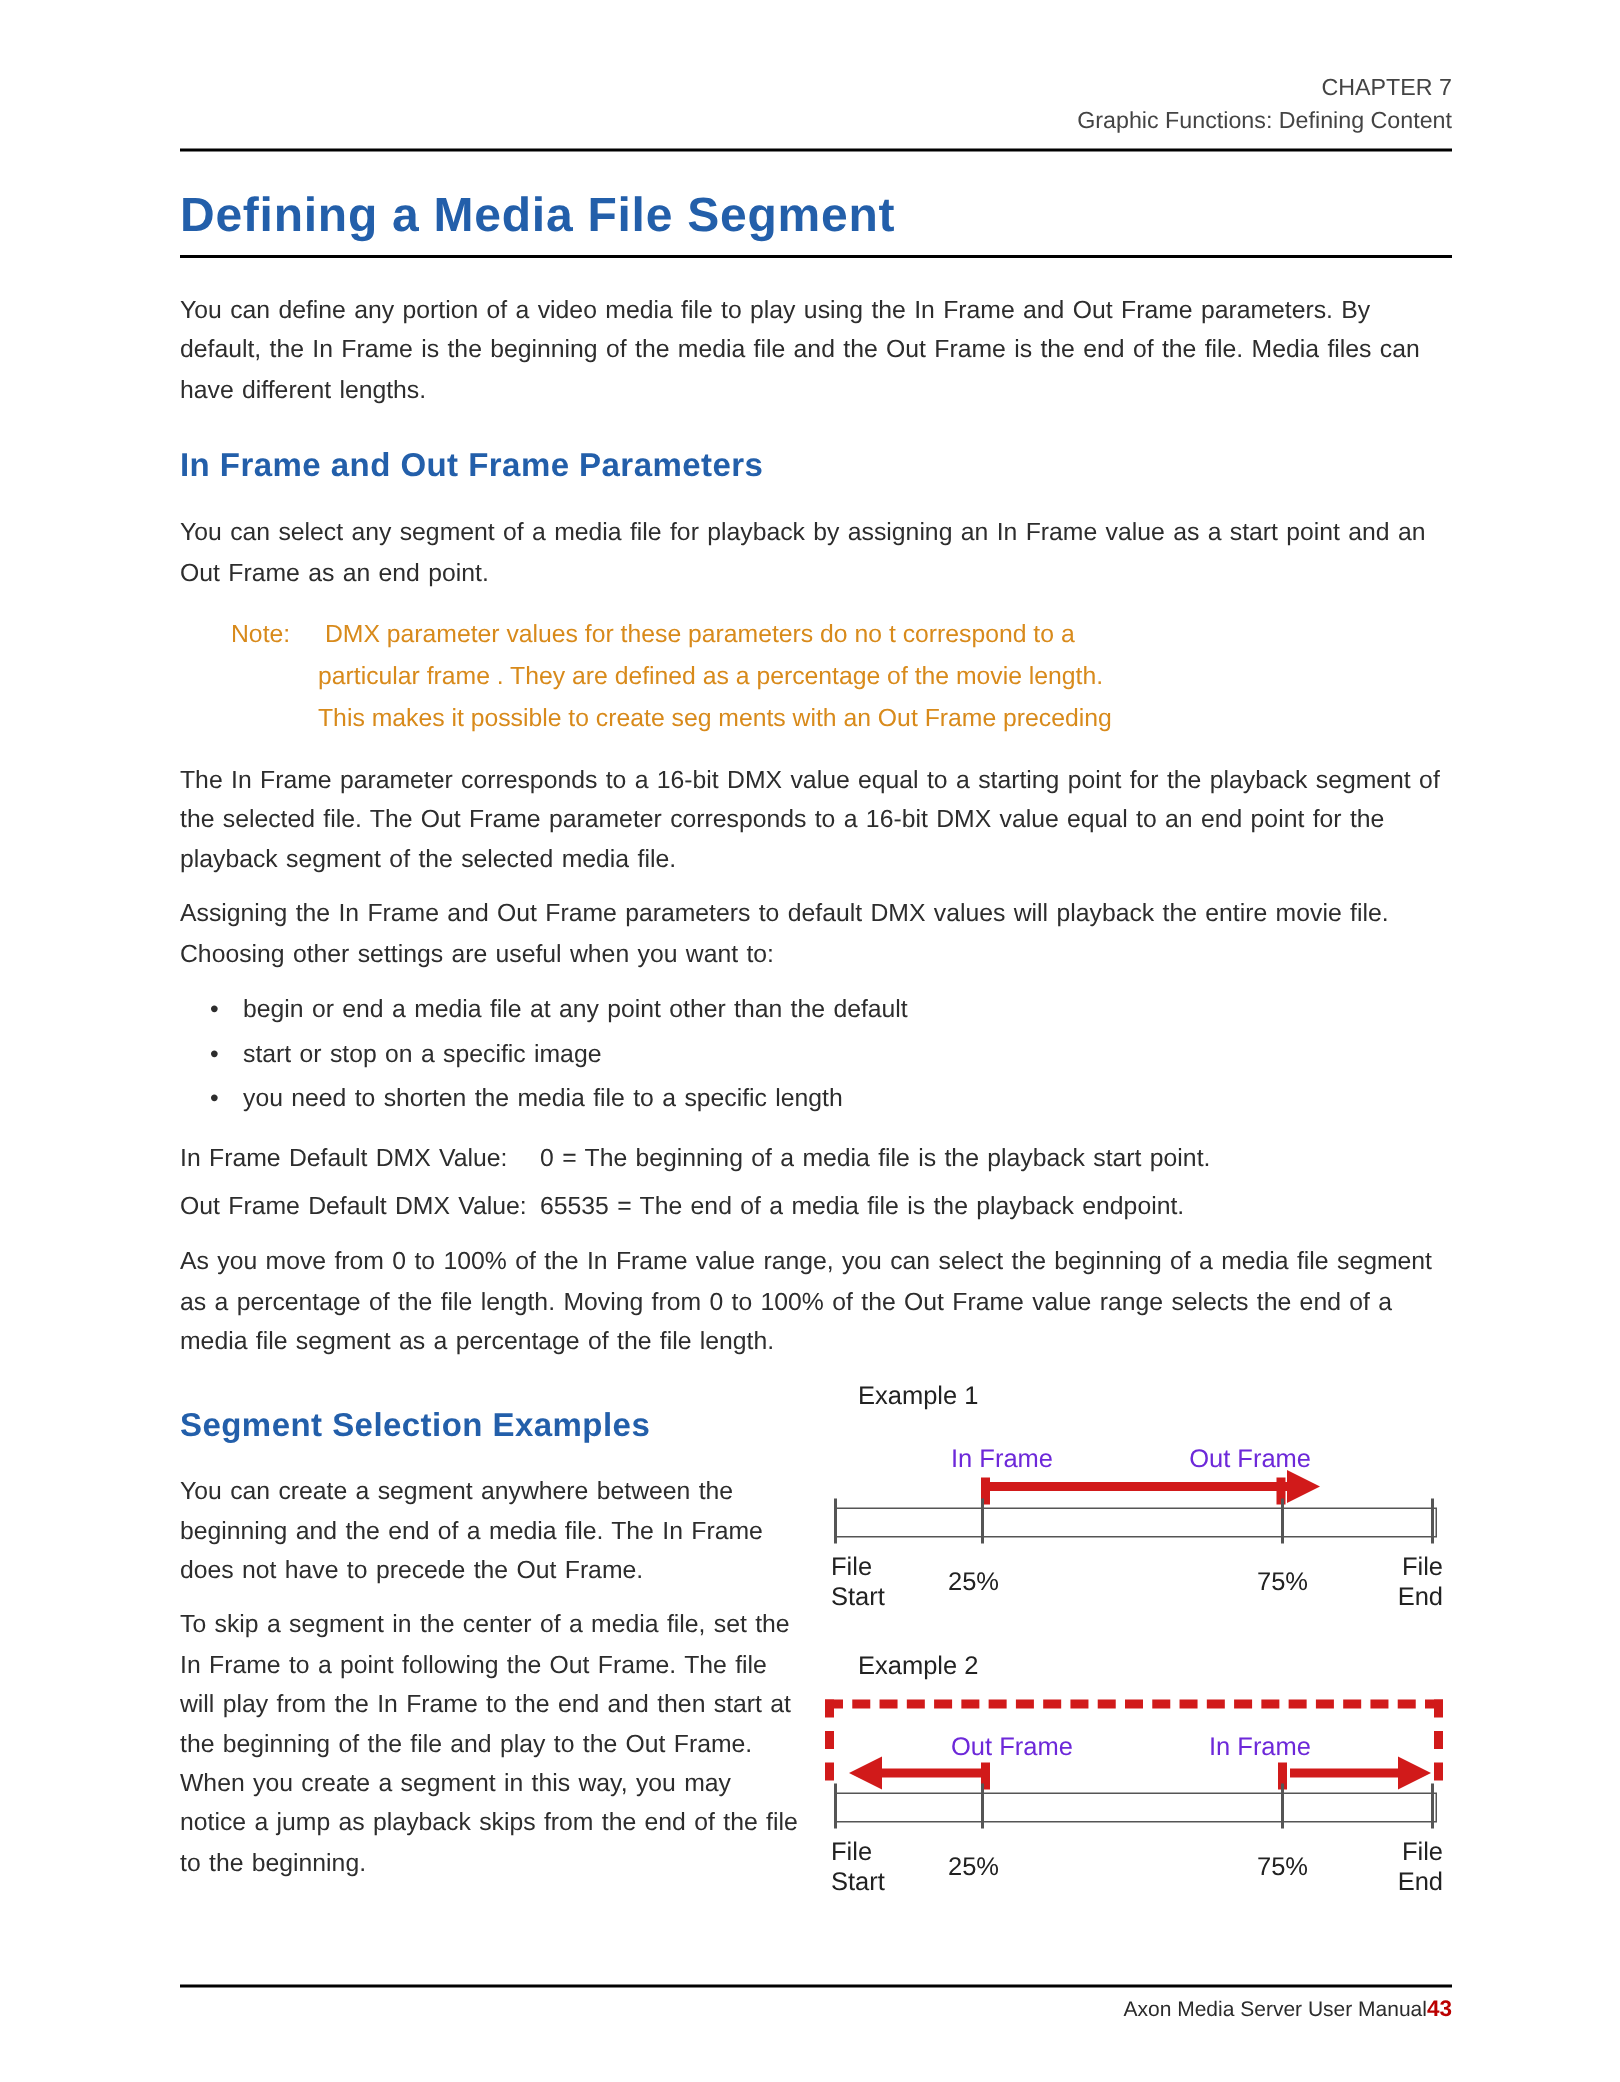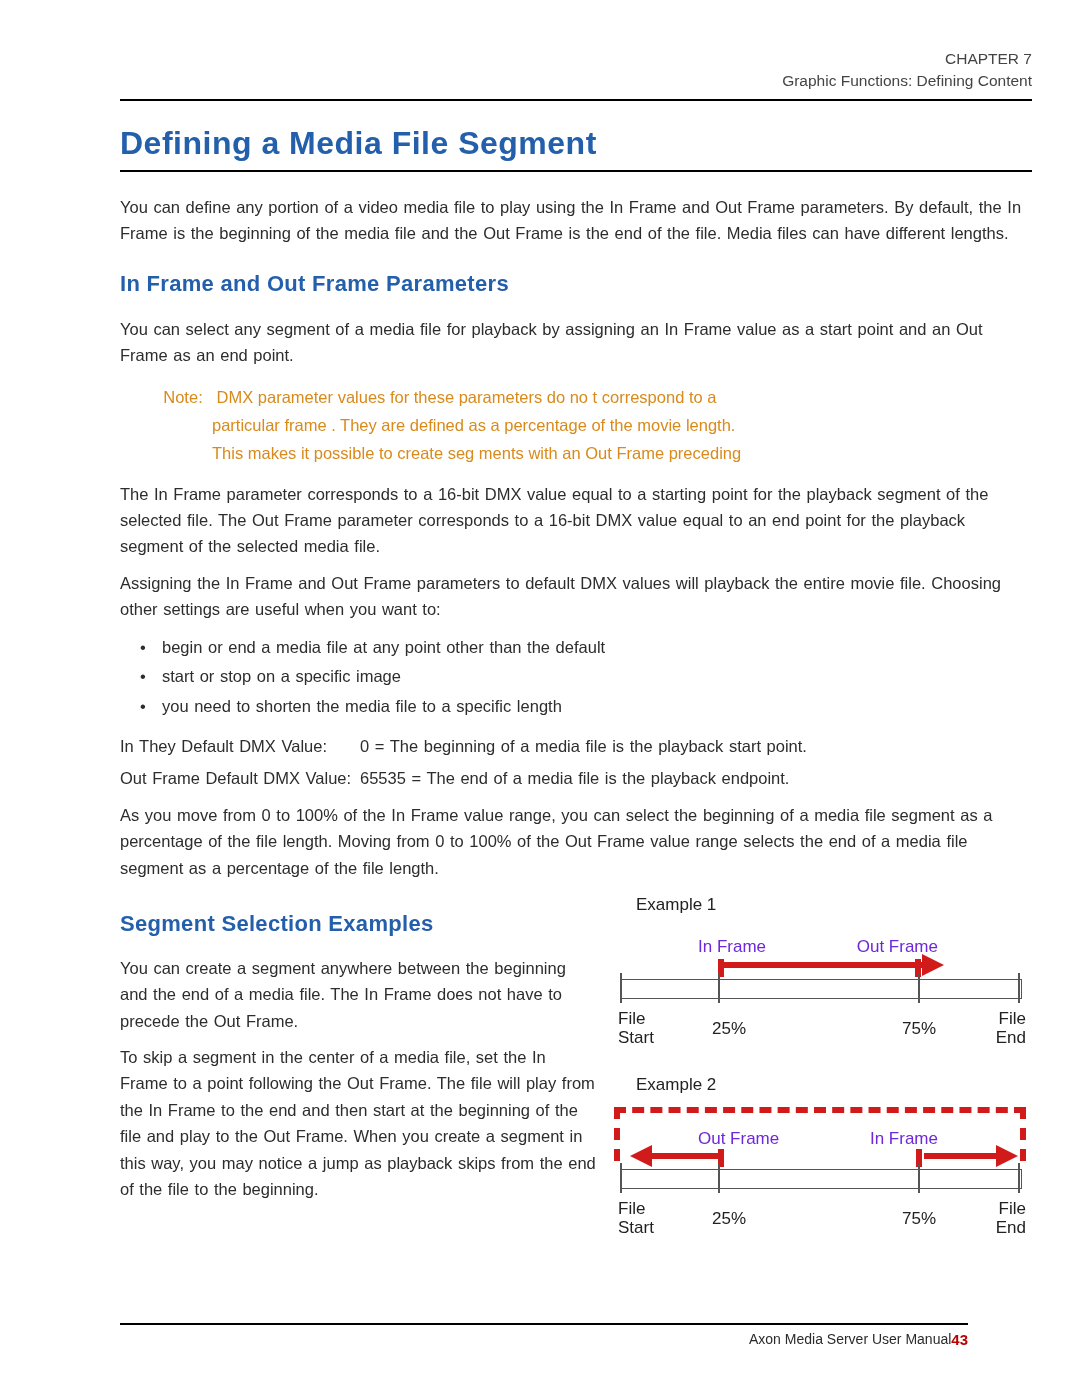--- a/index.html
+++ b/index.html
@@ -10,21 +10,21 @@
     height: 1388px;
     background: #fff;
     font-family: Verdana, Geneva, sans-serif;
     color: #2b2b2b;
   }
   .page {
     position: relative;
     width: 1080px;
     height: 1388px;
     box-sizing: border-box;
-    padding: 48px 48px 40px 120px;
+    padding: 48px 112px 40px 120px;
   }
   .running-head {
     text-align: right;
     font-size: 15.5px;
     color: #444;
     line-height: 1.45;
     margin-bottom: 6px;
   }
   .head-rule {
     border: 0;
@@ -69,21 +69,20 @@
   }
   .note-block {
     margin: 14px 0 14px 34px;
     font-size: 16.5px;
     line-height: 1.7;
     color: #d88a1b;
   }
   .note-block .note-label {
     display: inline-block;
     width: 58px;
-    text-align: center;
   }
   .note-body {
     display: block;
     padding-left: 58px;
   }
   .note-line1 { margin-left: 0; }
   .bullet-list {
     margin: 8px 0 10px 16px;
     padding: 0;
   }
@@ -173,21 +172,21 @@
     right: 0;
     font-size: 17px;
     color: #222;
   }
   .below-labels .bl {
     position: absolute;
     line-height: 1.15;
     text-align: center;
   }
   .bl.filestart { left: -2px; top: 4px; width: 46px; text-align: left; }
-  .bl.p25 { left: 92px; top: 14px; }
+  .bl.p25 { left: 76px; top: 14px; }
   .bl.p75 { left: 282px; top: 14px; }
   .bl.fileend { left: 360px; top: 4px; width: 46px; text-align: right; }
 
   
   .ex1-arrow-right {
     position: absolute;
     top: 43px;
     left: 102px;
     width: 200px;
     height: 6px;
@@ -313,21 +312,21 @@
   <p class="body">The In Frame     parameter corresponds to a 16-bit DMX value equal to a starting point for the playback segment of the selected file. The Out Frame     parameter corresponds to a 16-bit DMX value equal to an end point for the playback segment of the selected media file.</p>
   <p class="body">Assigning the In Frame and Out Frame parameters to default DMX values will playback the entire movie file. Choosing other settings are useful when you want to:</p>
 
   <ul class="bullet-list">
     <li>begin or end a media file at any point other than the default</li>
     <li>start or stop on a specific image</li>
     <li>you need to shorten the media file to a specific length</li>
   </ul>
 
   <div class="dmx-row">
-    <span class="lbl">In They Default DMX Value:</span>
+    <span class="lbl">In Frame Default DMX Value:</span>
     <span>0 =  The beginning of a media file is the playback start point.</span>
   </div>
   <div class="dmx-row">
     <span class="lbl">Out Frame Default DMX Value:</span>
     <span>65535 =  The end of a media file is the playback endpoint.</span>
   </div>
 
   <p class="body">As you move from 0 to 100% of the In Frame    value range, you can select the beginning of a media file segment as a percentage of the file length. Moving from 0 to 100% of the Out Frame value range selects the end of a media file segment as a percentage of the file length.</p>
 
   <div class="seg-cols">

